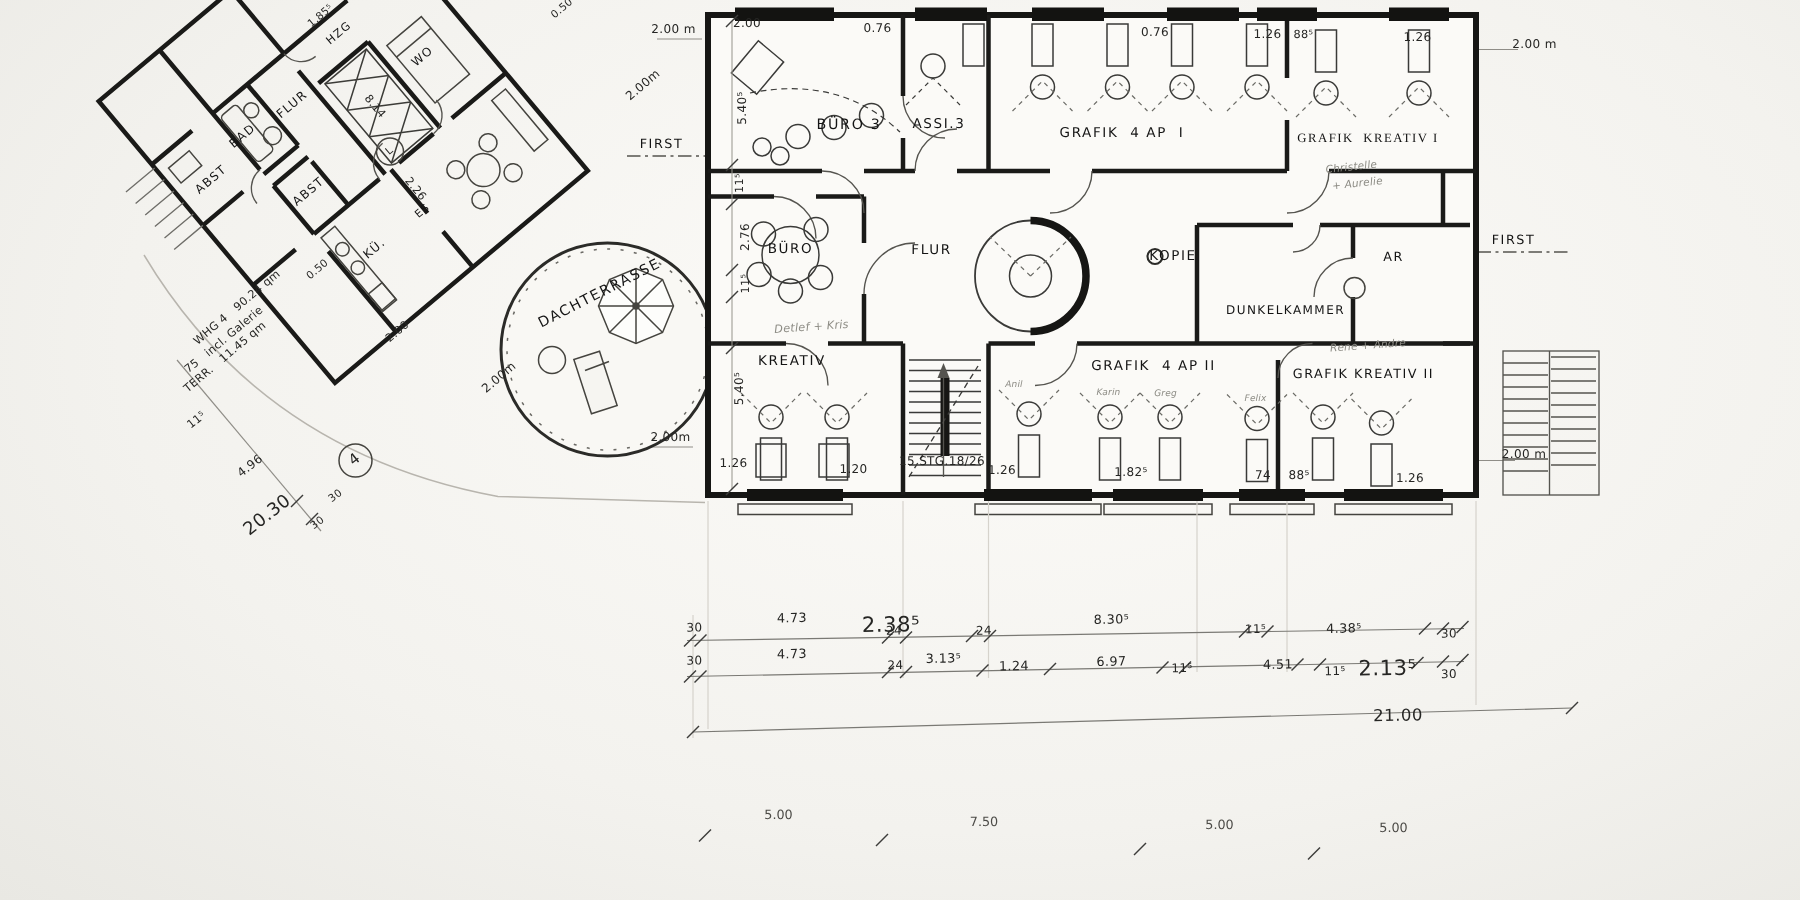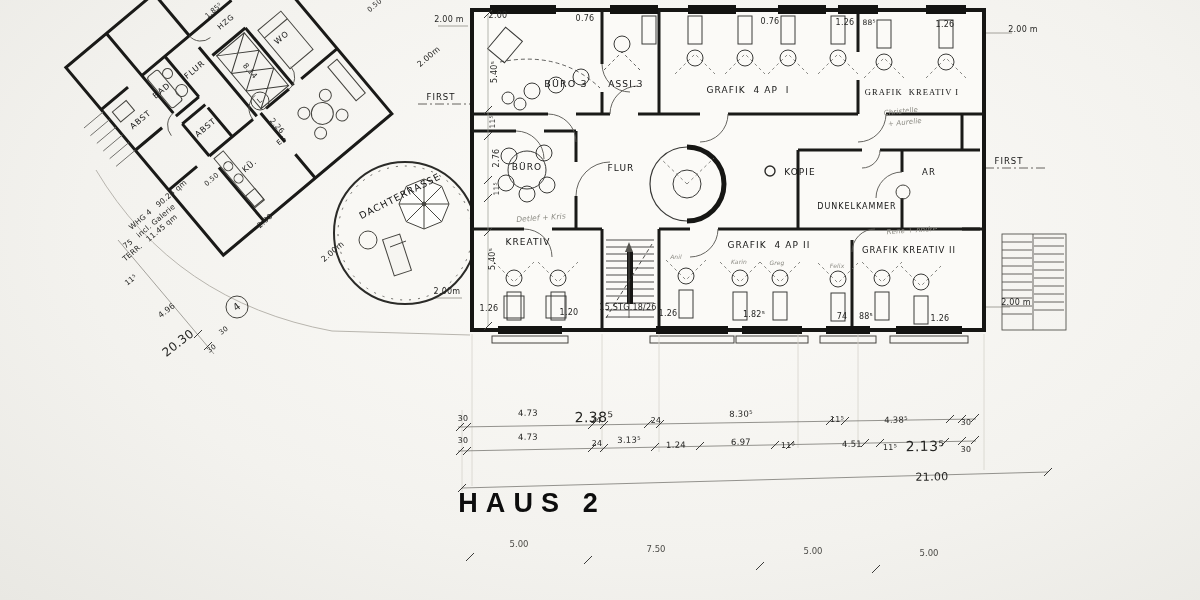--- a/index.html
+++ b/index.html
@@ -280,40 +280,39 @@
   <circle cx="237" cy="307" r="11" fill="none" stroke="#45443f" stroke-width="1"></circle>
 </svg>
 
 <div style="position:absolute;left:0;top:0;width:1200px;height:600px;">
       <span class="ann label" style="left: 566px; top: 84px; font-size: 9.5px; --r: 0deg;">BÜRO 3</span>
       <span class="ann label" style="left: 626px; top: 84px; font-size: 9px; --r: 0deg;">ASSI.3</span>
       <span class="ann label" style="left: 748px; top: 90px; font-size: 9px; --r: 0deg;">GRAFIK  4 AP  I</span>
       <span class="ann label" style="left: 912px; top: 92px; font-size: 8.5px; font-family: Liberation Serif, serif; --r: 0deg;">GRAFIK  KREATIV I</span>
       <span class="ann label" style="left: 527px; top: 167px; font-size: 9px; --r: 0deg;">BÜRO</span>
       <span class="ann label" style="left: 621px; top: 168px; font-size: 9px; --r: 0deg;">FLUR</span>
-      <span class="ann label" style="left: 800px; top: 172px; font-size: 9px; --r: 0deg;">KOPIE</span>
+      <span class="ann label" style="left: 782px; top: 172px; font-size: 9px; --r: 0deg;">KOPIE</span>
       <span class="ann label" style="left: 857px; top: 172px; font-size: 8px; margin-top: 35px; --r: 0deg;">DUNKELKAMMER</span>
       <span class="ann label" style="left: 929px; top: 172px; font-size: 8.5px; --r: 0deg;">AR</span>
       <span class="ann label" style="left: 528px; top: 242px; font-size: 9px; --r: 0deg;">KREATIV</span>
       <span class="ann label" style="left: 769px; top: 245px; font-size: 9px; --r: 0deg;">GRAFIK  4 AP II</span>
       <span class="ann label" style="left: 909px; top: 250px; font-size: 8.5px; --r: 0deg;">GRAFIK KREATIV II</span>
       <span class="ann dim" style="left: 628px; top: 308px; font-size: 8px; --r: 0deg;">15 STG.18/26</span>
       <span class="ann label" style="left: 195px; top: 70px; font-size: 8px; --r: -40deg;">FLUR</span>
       <span class="ann label" style="left: 162px; top: 91px; font-size: 8px; --r: -40deg;">BAD</span>
       <span class="ann label" style="left: 141px; top: 120px; font-size: 8px; --r: -40deg;">ABST</span>
       <span class="ann label" style="left: 206px; top: 128px; font-size: 8px; --r: -40deg;">ABST</span>
       <span class="ann label" style="left: 250px; top: 166px; font-size: 8px; --r: -40deg;">KÜ.</span>
       <span class="ann label" style="left: 282px; top: 38px; font-size: 8px; --r: -40deg;">WO</span>
       <span class="ann label" style="left: 226px; top: 22px; font-size: 7.5px; --r: -40deg;">HZG</span>
       <span class="ann label" style="left: 282px; top: 141px; font-size: 7px; --r: -40deg;">ES</span>
       <span class="ann label" style="left: 400px; top: 196px; font-size: 9.5px; --r: -27deg;">DACHTERRASSE</span>
       <span class="ann dim" style="left: 158px; top: 205px; font-size: 7.5px; --r: -40deg;">WHG 4   90.24 qm</span>
       <span class="ann dim" style="left: 156px; top: 221px; font-size: 7.5px; --r: -40deg;">incl. Galerie</span>
       <span class="ann dim" style="left: 150px; top: 238px; font-size: 7.5px; --r: -40deg;">TERR.   11.45 qm</span>
-      <span class="ann title" style="left: 532px; top: 503px; font-size: 27px; --r: 0deg;">HAUS 2</span>
       <span class="ann dim" style="left: 498px; top: 16px; font-size: 8px; --r: 0deg;">2.00</span>
       <span class="ann dim" style="left: 585px; top: 19px; font-size: 8px; --r: 0deg;">0.76</span>
       <span class="ann dim" style="left: 770px; top: 22px; font-size: 8px; --r: 0deg;">0.76</span>
       <span class="ann dim" style="left: 845px; top: 23px; font-size: 8px; --r: 0deg;">1.26</span>
       <span class="ann dim" style="left: 869px; top: 23px; font-size: 7.5px; --r: 0deg;">88⁵</span>
       <span class="ann dim" style="left: 945px; top: 25px; font-size: 8px; --r: 0deg;">1.26</span>
       <span class="ann dim" style="left: 495px; top: 72px; font-size: 8px; --r: -90deg;">5.40⁵</span>
       <span class="ann dim" style="left: 493px; top: 122px; font-size: 7.5px; --r: -90deg;">11⁵</span>
       <span class="ann dim" style="left: 497px; top: 158px; font-size: 8px; --r: -90deg;">2.76</span>
       <span class="ann dim" style="left: 497px; top: 189px; font-size: 7.5px; --r: -90deg;">11⁵</span>

